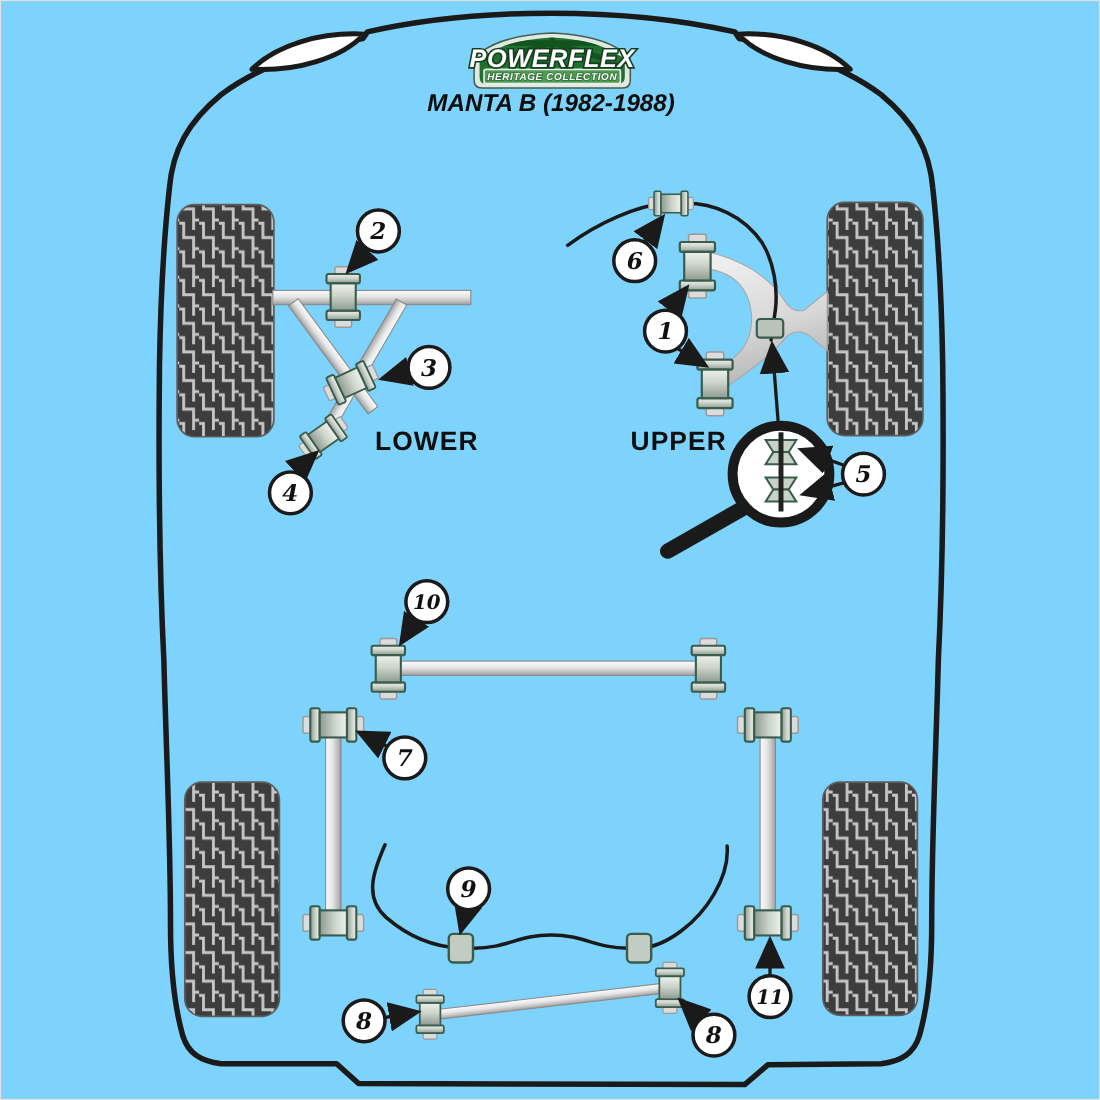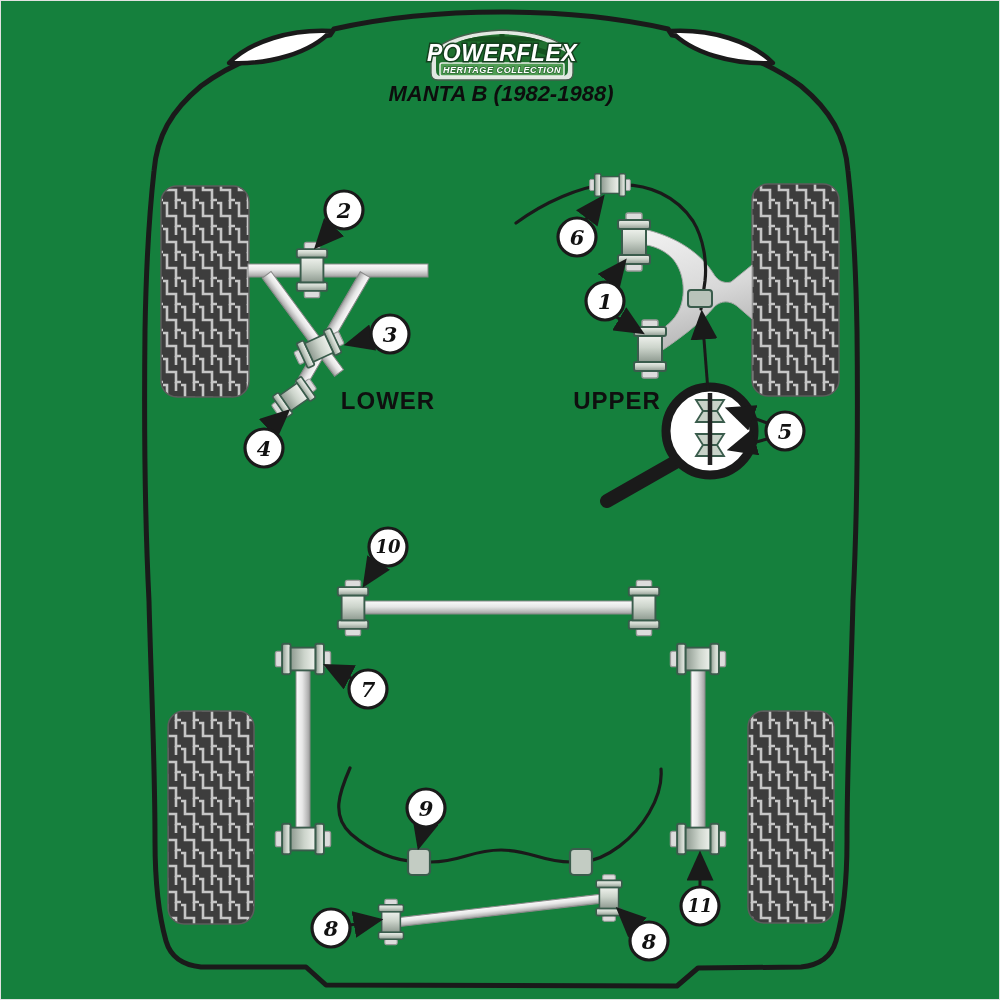--- a/index.html
+++ b/index.html
@@ -1,16 +1,16 @@
 <!DOCTYPE html>
 <html><head>
 <meta charset="utf-8">
 <style>
   html,body{margin:0;padding:0;background:#fff;}
-  .page{width:1000px;height:1000px;position:relative;background:#15803d;box-sizing:border-box;border:1px solid #e2e2e2;}
+  .page{width:1000px;height:1000px;position:relative;background:#7dd3fc;box-sizing:border-box;border:1px solid #e2e2e2;}
   svg{display:block;}
   text{font-family:"Liberation Sans",sans-serif;}
   .num{font-family:"DejaVu Serif",serif;font-weight:bold;font-style:italic;font-size:21px;fill:#111;}
   .num.small{font-size:18px;}
   .seclabel{font-weight:bold;font-size:24px;letter-spacing:1px;fill:#0f0f0f;}
   .brand{font-weight:bold;font-style:italic;font-size:23px;fill:#ffffff;stroke:#143f1e;stroke-width:3px;paint-order:stroke;letter-spacing:0.5px;}
   .collection{font-weight:bold;font-style:italic;font-size:9px;fill:#ffffff;stroke:#2e6b35;stroke-width:1.4px;paint-order:stroke;letter-spacing:0.6px;}
   .model{font-weight:bold;font-style:italic;font-size:22px;fill:#0d0d0d;}
   .callout-line{stroke:#1a1a1a;stroke-width:3;fill:none;}
   .thin-curve{stroke:#1a1a1a;stroke-width:3.2;fill:none;stroke-linecap:round;}

